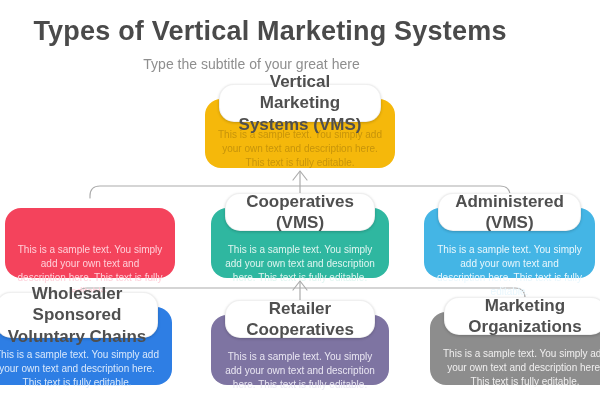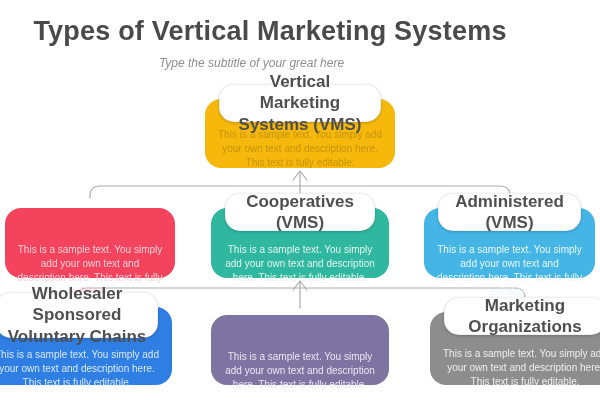--- a/index.html
+++ b/index.html
@@ -6,21 +6,21 @@
   #canvas {
     position:relative; width:600px; height:400px; overflow:hidden;
     background:#ffffff; font-family:"Liberation Sans", sans-serif;
   }
   .title {
     position:absolute; top:16px; left:0; width:540px; text-align:center;
     font-size:27px; font-weight:bold; color:#4a4a4a; letter-spacing:0.2px;
   }
   .subtitle {
     position:absolute; top:56px; left:0; width:503px; text-align:center;
-    font-size:12px; color:#8e8e8e;font-style:italic;
+    font-size:14px; color:#8e8e8e;
   }
   #connectors { position:absolute; left:0; top:0; }
   #connectors path { fill:none; stroke-width:1.2; stroke-linecap:round; stroke-linejoin:round; }
 
   .card { position:absolute; }
   .card-body {
     position:absolute; left:0; right:0; top:15px; bottom:0;
     border-radius:16px;
   }
   .card-header {
@@ -103,20 +103,23 @@
     <div class="card-body" style="background-color: rgb(46, 126, 228);"></div>
     <div class="card-text" style="color: rgb(217, 232, 251);">This is a sample text. You simply add your own text and description here. This text is fully editable.</div>
     <div class="card-header">
       <span class="card-title">Wholesaler Sponsored Voluntary Chains</span>
     </div>
   </div>
 
   <div class="card" id="card-retailer">
     <div class="card-body" style="background-color: rgb(126, 116, 162);"></div>
     <div class="card-text" style="color: rgb(233, 230, 242);">This is a sample text. You simply add your own text and description here. This text is fully editable.</div>
+    <div class="card-header">
+      <span class="card-title">Retailer Cooperatives</span>
+    </div>
   </div>
 
   <div class="card" id="card-franchise">
     <div class="card-body" style="background-color: rgb(141, 141, 141);"></div>
     <div class="card-text" style="color: rgb(240, 239, 239);">This is a sample text. You simply add your own text and description here. This text is fully editable.</div>
     <div class="card-header">
       <span class="card-title">Marketing Organizations</span>
     </div>
   </div>
 

